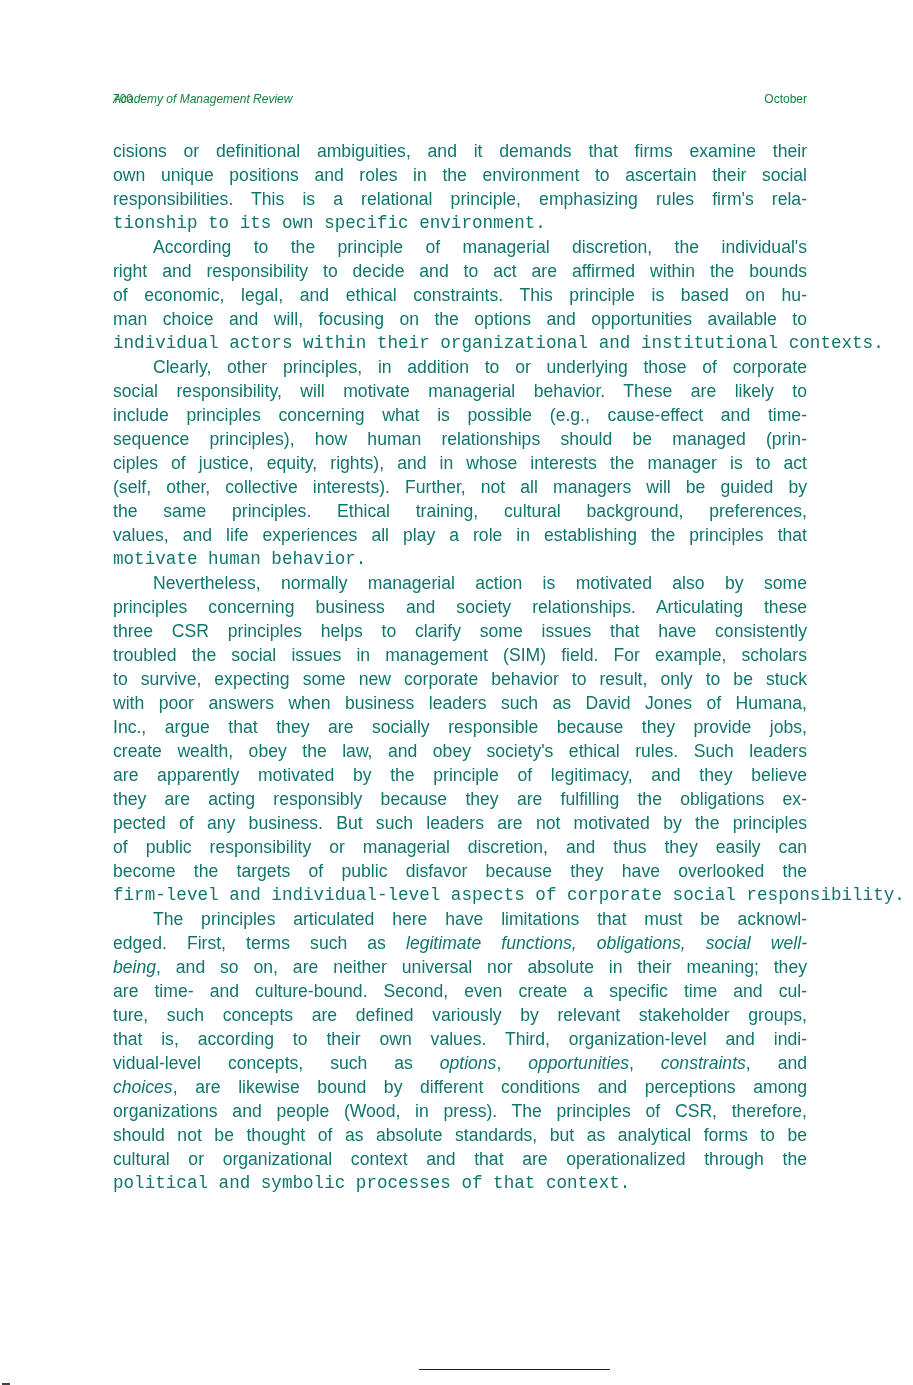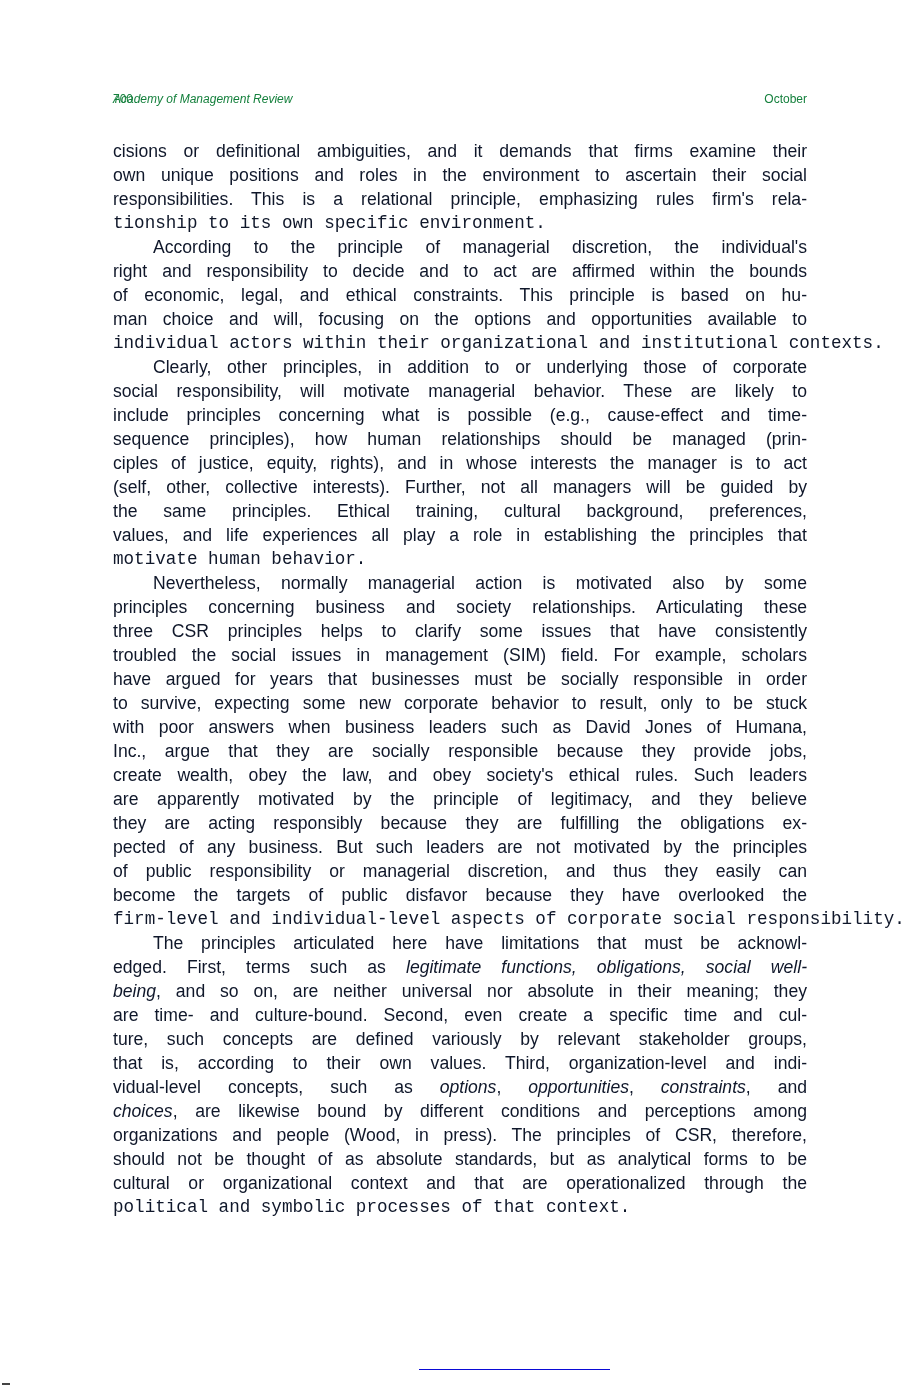--- a/index.html
+++ b/index.html
@@ -3,21 +3,21 @@
 <meta charset="utf-8">
 <style>
   html, body { margin: 0; padding: 0; background: #ffffff; }
   body { width: 913px; height: 1385px; position: relative; overflow: hidden; color: #1a1a1a; }
   .header { position: absolute; top: 92px; left: 113px; width: 694px; height: 20px;
     font-family: "Liberation Sans", sans-serif; font-size: 12px; color: #15803d; }
   .header .pnum { position: absolute; left: 0; top: 0; }
   .header .journal { position: absolute; left: 0; right: 0; top: 0; text-align: left; font-style: italic; }
   .header .month { position: absolute; right: 0; top: 0; }
   .body { position: absolute; top: 139px; left: 113px; width: 694px;
-    font-family: "Liberation Sans", sans-serif; font-size: 17.6px; line-height: 24px; color: #0f172a; }
+    font-family: "Liberation Sans", sans-serif; font-size: 17.6px; line-height: 24px; color: #0f766e; }
   .line { display: block; height: 24px; white-space: nowrap; text-align: justify; text-align-last: justify; }
   .line.last { text-align-last: left; font-family: Liberation Mono, monospace; }
   .line.indent { padding-left: 40px; }
   .line em { }
   .rule { position: absolute; left: 419px; top: 1369px; width: 191px; height: 1px; background: #0a0ad6; }
   .mark { position: absolute; left: 2px; top: 1383px; width: 8px; height: 2px; background: #444; }
 </style>
 </head>
 <body>
 
@@ -50,21 +50,20 @@
     <span class="line">(self, other, collective interests). Further, not all managers will be guided by</span>
     <span class="line">the same principles. Ethical training, cultural background, preferences,</span>
     <span class="line">values, and life experiences all play a role in establishing the principles that</span>
     <span class="line last">motivate human behavior.</span>
   </div>
   <div>
     <span class="line indent">Nevertheless, normally managerial action is motivated also by some</span>
     <span class="line">principles concerning business and society relationships. Articulating these</span>
     <span class="line">three CSR principles helps to clarify some issues that have consistently</span>
     <span class="line">troubled the social issues in management (SIM) field. For example, scholars</span>
-    <span class="line">have argued for years that businesses must be socially responsible in order</span>
     <span class="line">to survive, expecting some new corporate behavior to result, only to be stuck</span>
     <span class="line">with poor answers when business leaders such as David Jones of Humana,</span>
     <span class="line">Inc., argue that they are socially responsible because they provide jobs,</span>
     <span class="line">create wealth, obey the law, and obey society's ethical rules. Such leaders</span>
     <span class="line">are apparently motivated by the principle of legitimacy, and they believe</span>
     <span class="line">they are acting responsibly because they are fulfilling the obligations ex-</span>
     <span class="line">pected of any business. But such leaders are not motivated by the principles</span>
     <span class="line">of public responsibility or managerial discretion, and thus they easily can</span>
     <span class="line">become the targets of public disfavor because they have overlooked the</span>
     <span class="line last">firm-level and individual-level aspects of corporate social responsibility.</span>

